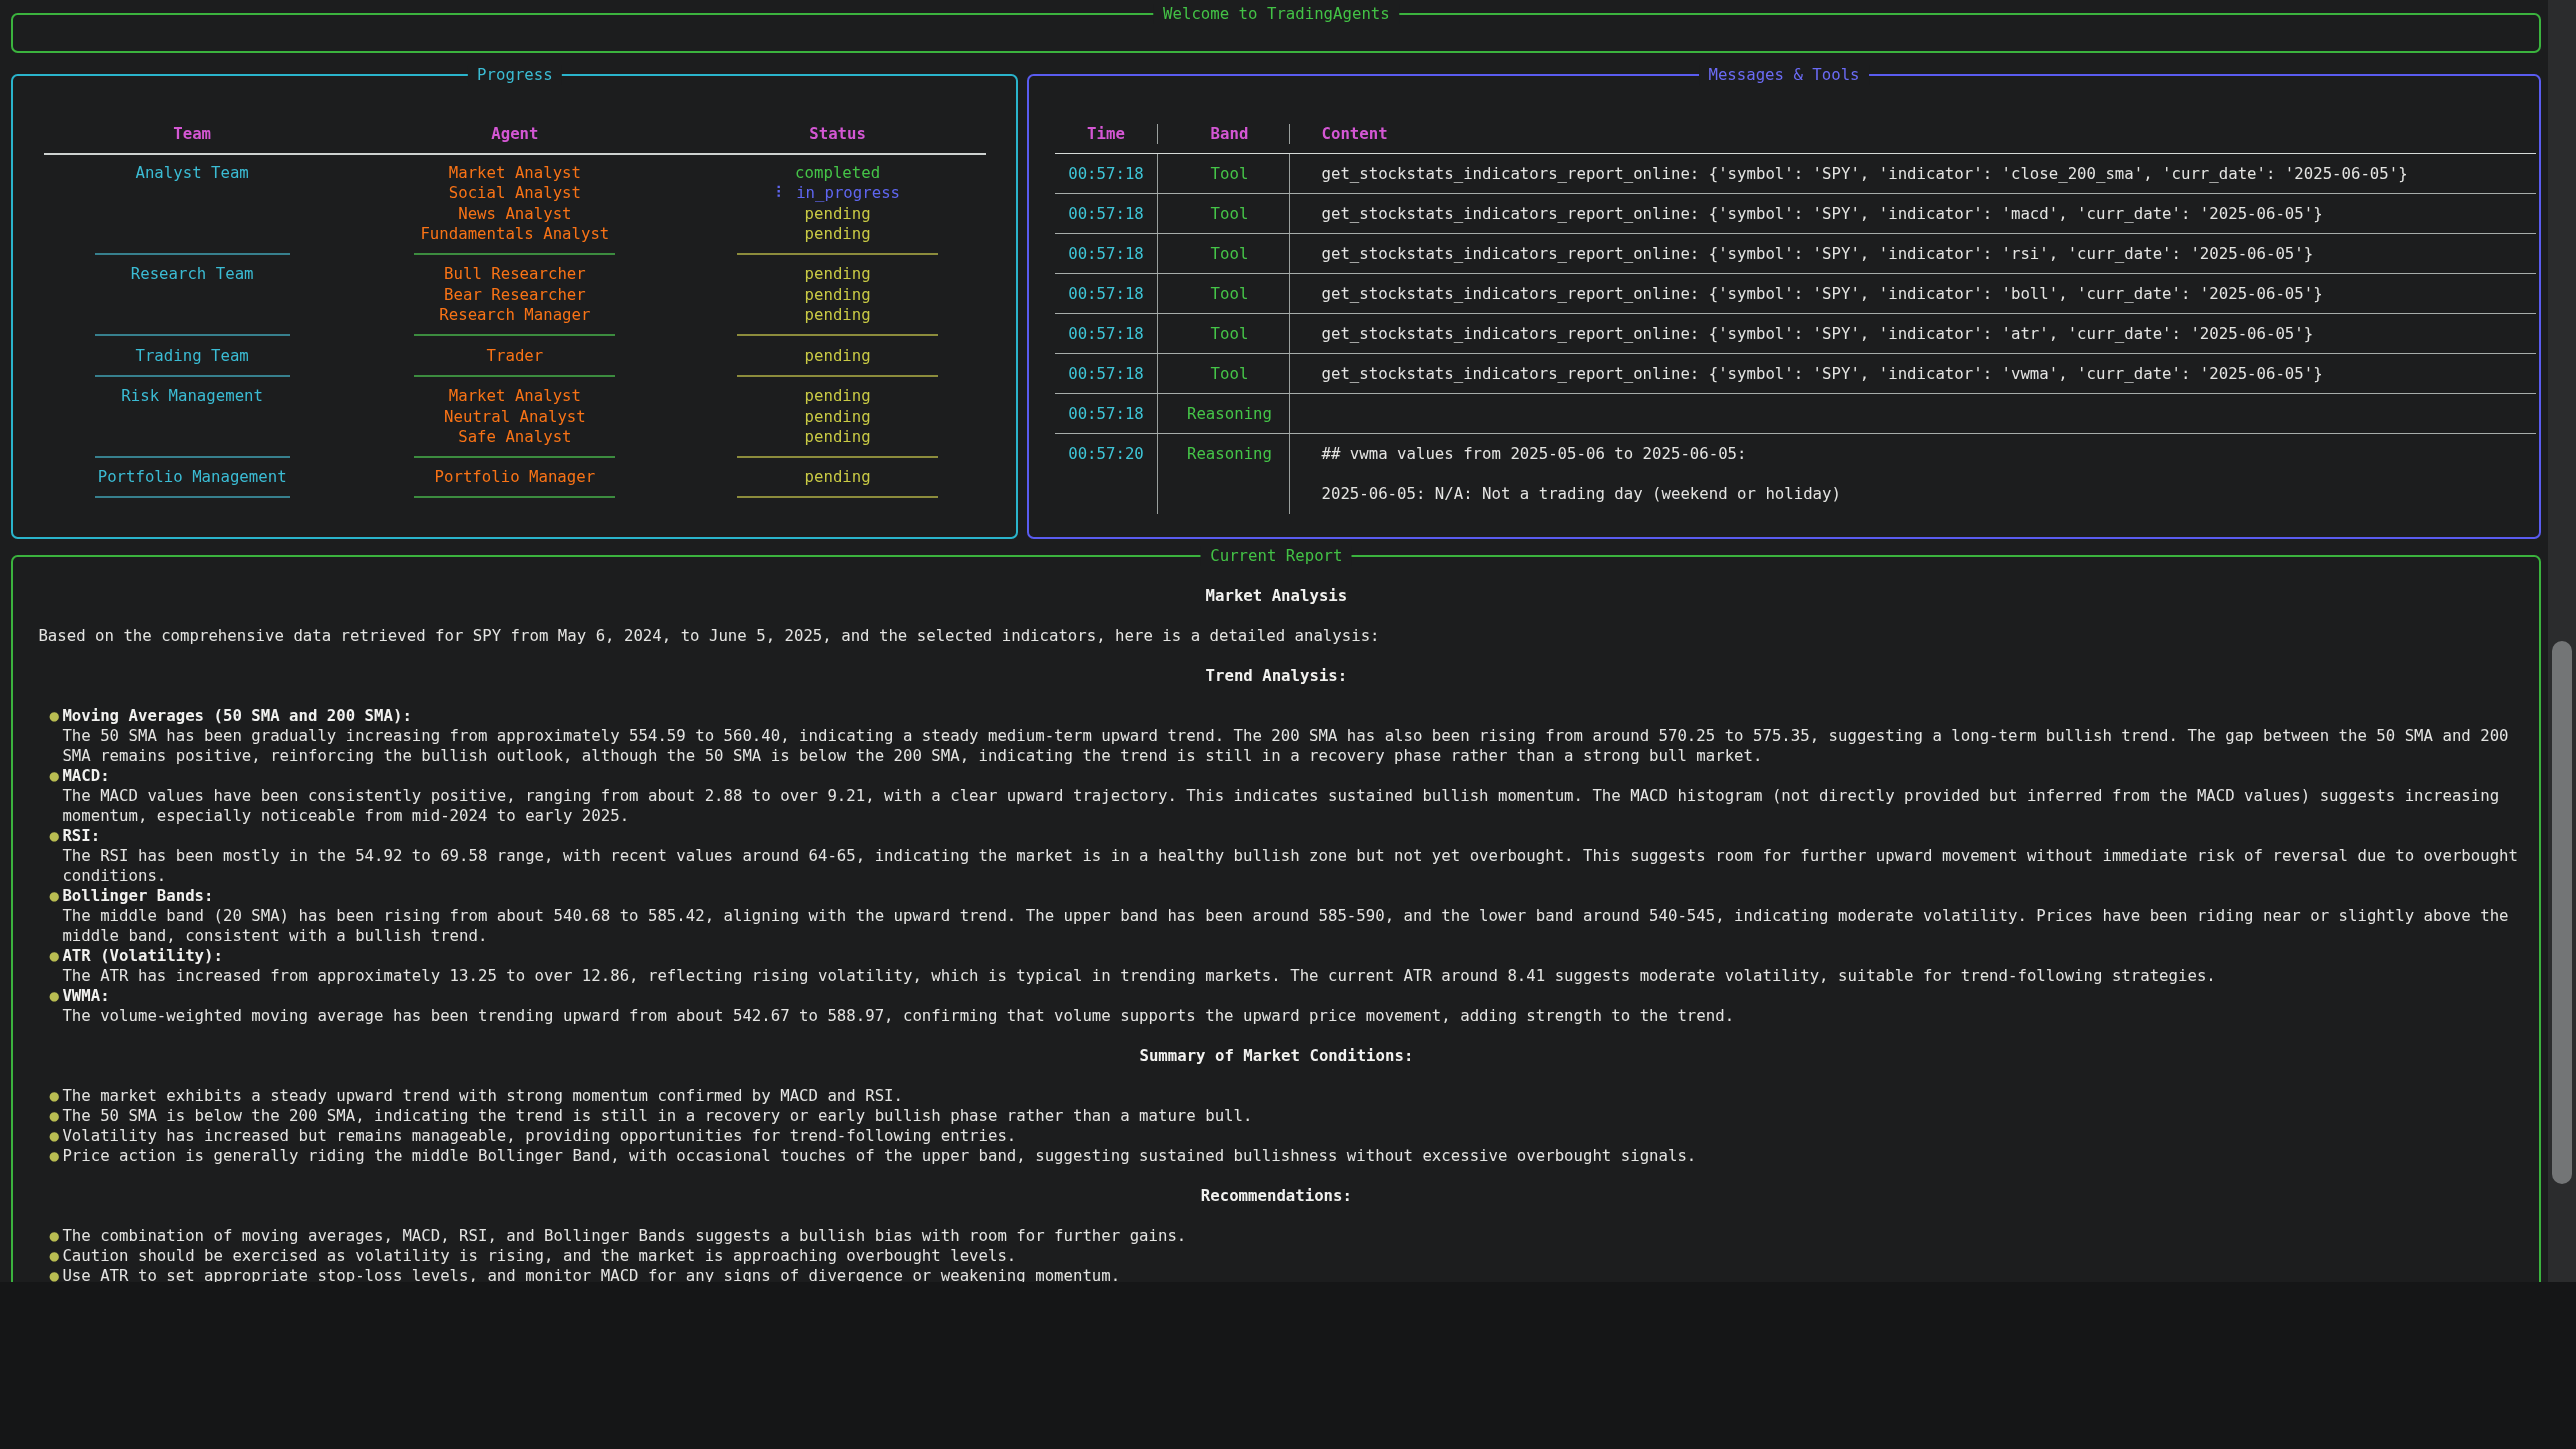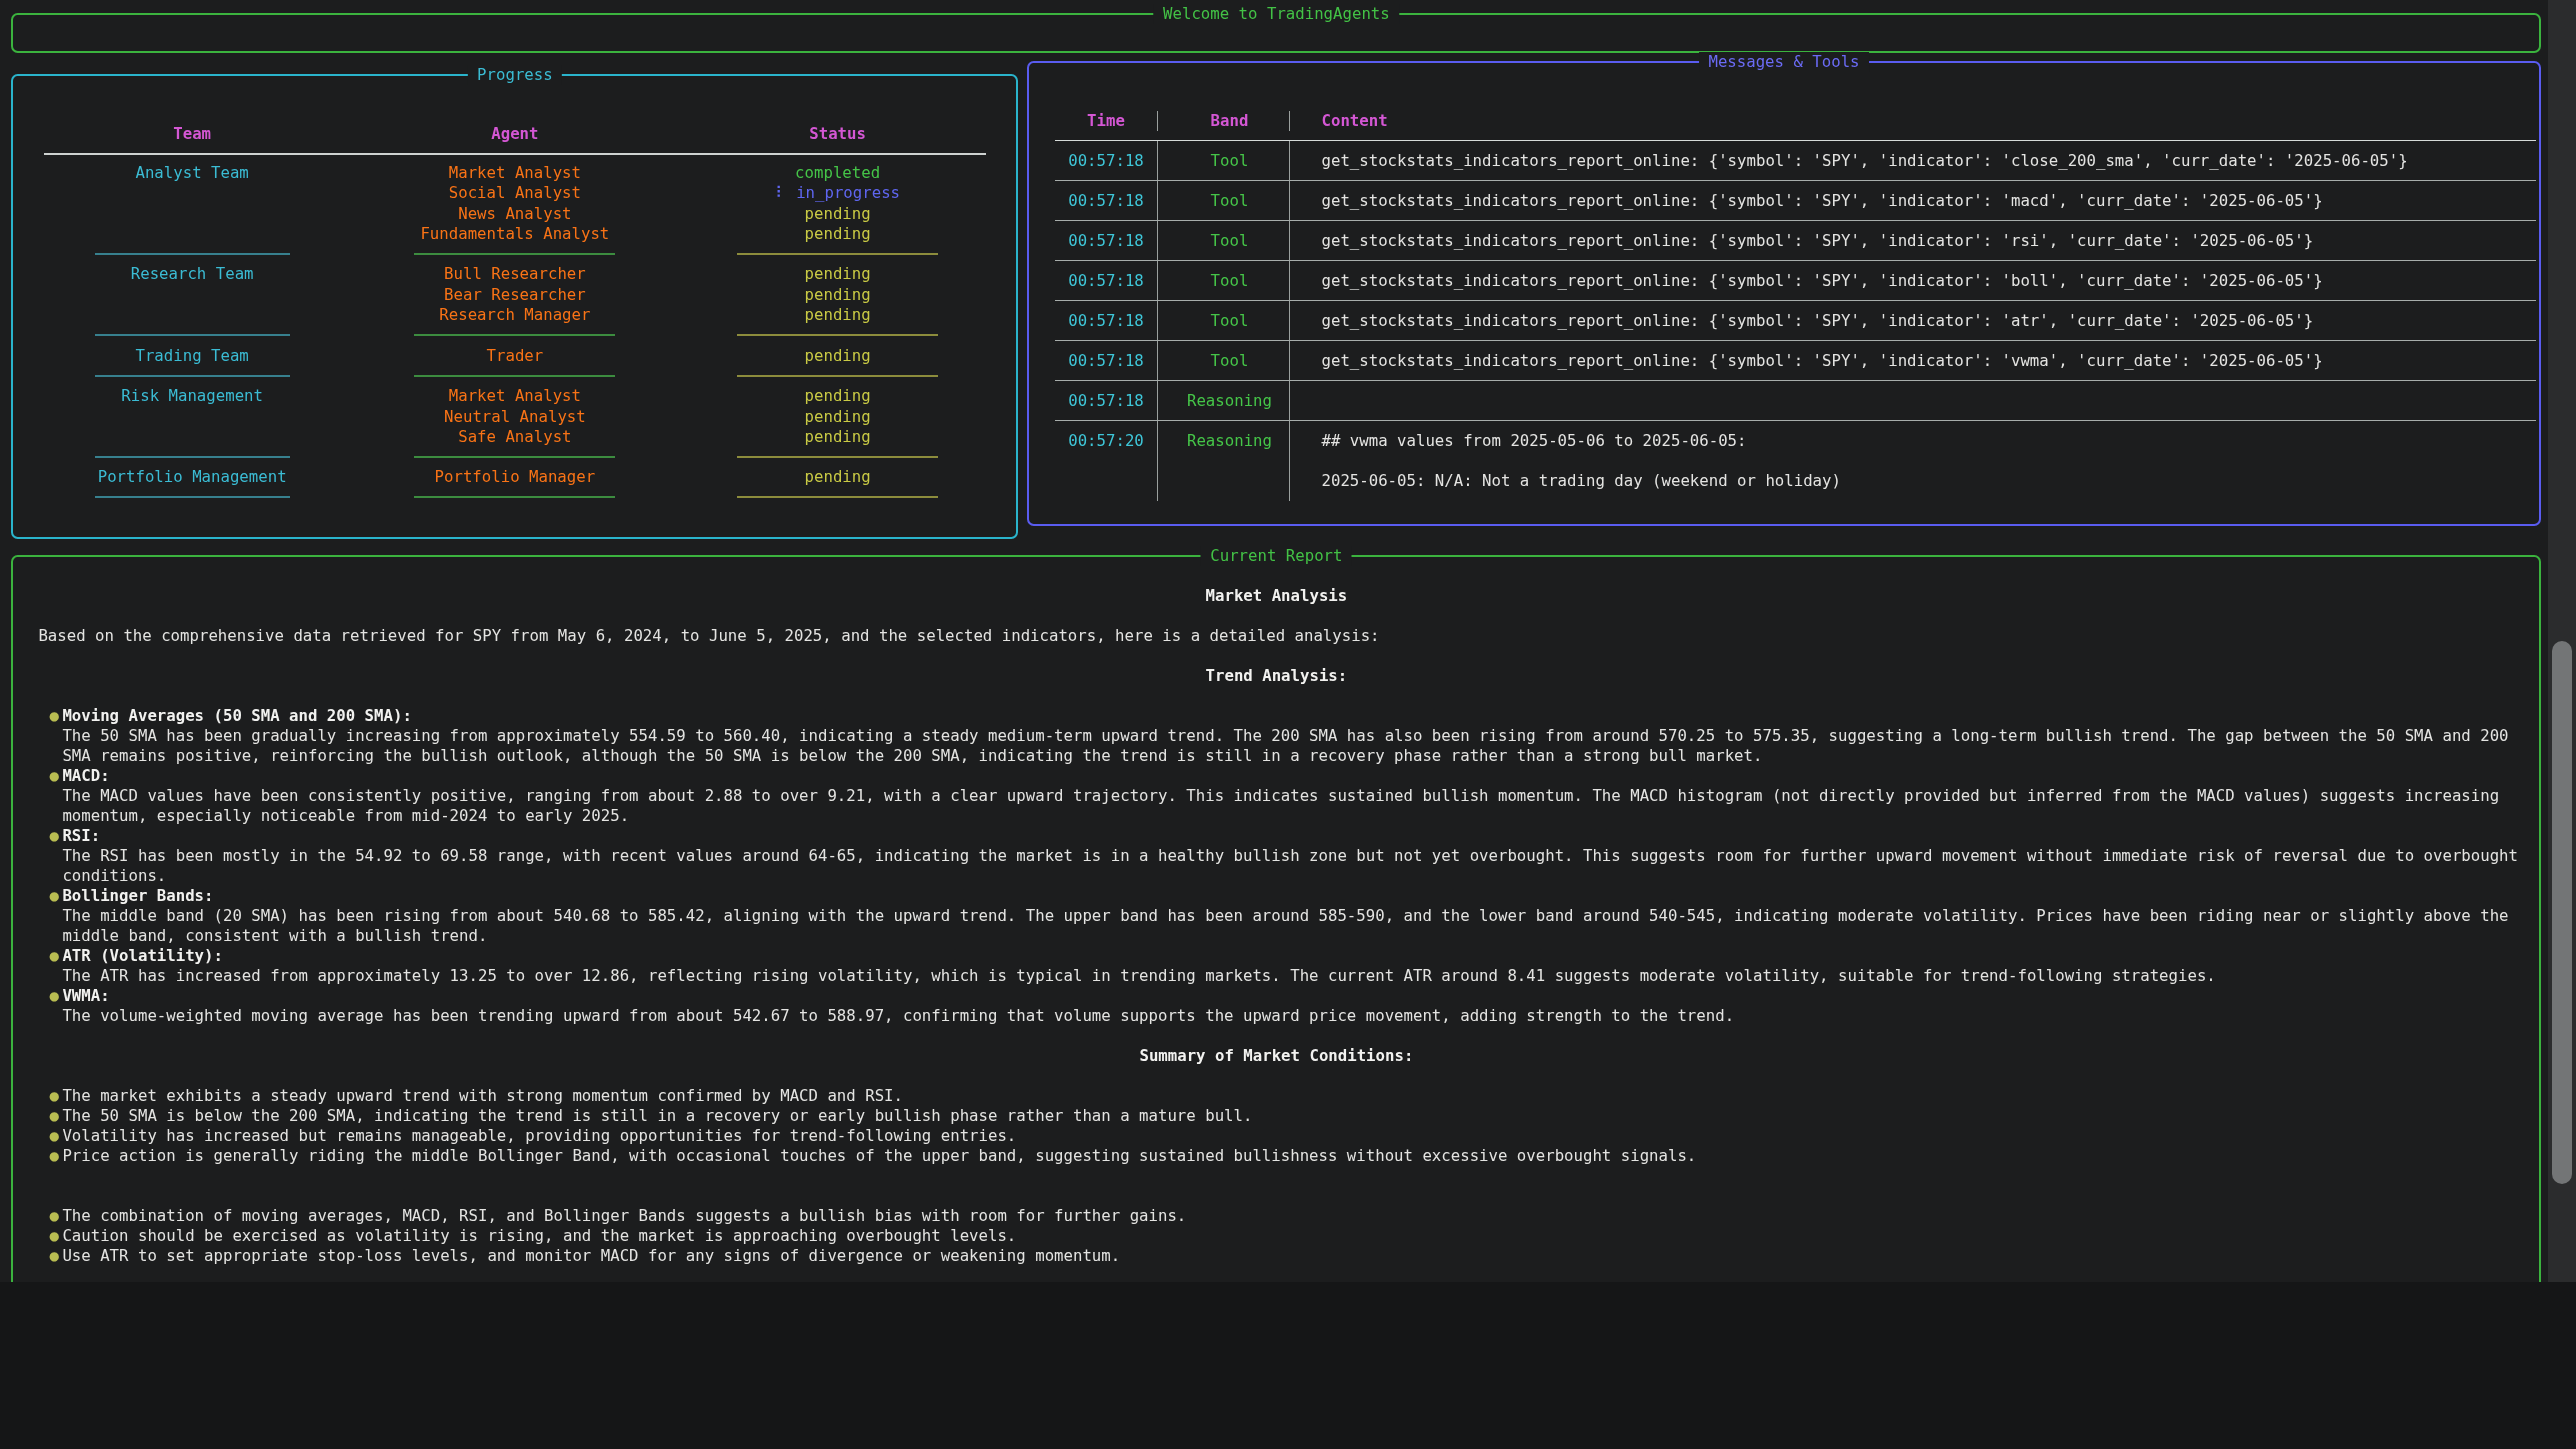--- a/index.html
+++ b/index.html
@@ -5,21 +5,21 @@
   html,body{margin:0;padding:0;background:#151617;}
   .screen{position:relative;width:2576px;height:1282px;background:#1c1d1e;overflow:hidden;
           font-family:"DejaVu Sans Mono",monospace;font-size:15.7px;line-height:20px;color:#e9e9e7;}
   .panel{position:absolute;border:2px solid;border-radius:6.7px;box-sizing:content-box;}
   .panel-title{position:absolute;top:-11.4px;left:50%;transform:translateX(-50%);
                background:#1c1d1e;padding:0 9.4px;white-space:nowrap;line-height:20px;}
   .welcome{left:11.4px;top:13.4px;width:2526px;height:36px;border-color:#3bb33e;}
   .welcome .panel-title{color:#43c246;}
   .progress{left:11.4px;top:74px;width:1003px;height:461px;border-color:#2ab4cc;}
   .progress .panel-title{color:#3bbcd4;}
-  .messages{left:1027px;top:61px;width:1510px;height:461px;border-color:#5a5cf0;}
+  .messages{left:1027px;top:74px;width:1510px;height:461px;border-color:#5a5cf0;}
   .messages .panel-title{color:#6b6bf5;}
   .report{left:11.4px;top:555px;width:2526px;height:806px;border-color:#3bb33e;}
   .report .panel-title{color:#43c246;}
   .statsbar{left:11.4px;top:1383px;width:2526px;height:36px;border-color:#9aa09e;border-radius:5.4px;
             display:flex;align-items:center;justify-content:center;color:#e9e9e7;}
   
   .ptable{margin:48px 17.4px 0;}
   .prow{display:grid;grid-template-columns:1fr 1fr 1fr;height:20.3px;}
   .prow > div{text-align:center;white-space:pre;}
   .phead{font-weight:bold;color:#d457d4;height:20px;}
@@ -291,20 +291,21 @@
 
       <div class="rline"></div>
       <div class="rline center">Summary of Market Conditions:</div>
       <div class="rline"></div>
       <div class="rline bullet"><span class="dot">●</span><span>The market exhibits a steady upward trend with strong momentum confirmed by MACD and RSI.</span></div>
       <div class="rline bullet"><span class="dot">●</span><span>The 50 SMA is below the 200 SMA, indicating the trend is still in a recovery or early bullish phase rather than a mature bull.</span></div>
       <div class="rline bullet"><span class="dot">●</span><span>Volatility has increased but remains manageable, providing opportunities for trend-following entries.</span></div>
       <div class="rline bullet"><span class="dot">●</span><span>Price action is generally riding the middle Bollinger Band, with occasional touches of the upper band, suggesting sustained bullishness without excessive overbought signals.</span></div>
 
       <div class="rline"></div>
+      <div class="rline center">Recommendations:</div>
       <div class="rline"></div>
       <div class="rline bullet"><span class="dot">●</span><span>The combination of moving averages, MACD, RSI, and Bollinger Bands suggests a bullish bias with room for further gains.</span></div>
       <div class="rline bullet"><span class="dot">●</span><span>Caution should be exercised as volatility is rising, and the market is approaching overbought levels.</span></div>
       <div class="rline bullet"><span class="dot">●</span><span>Use ATR to set appropriate stop-loss levels, and monitor MACD for any signs of divergence or weakening momentum.</span></div>
 
       <div class="rline"></div>
       <div class="rline center">Selected Indicators:</div>
     </div>
   </div>
 

